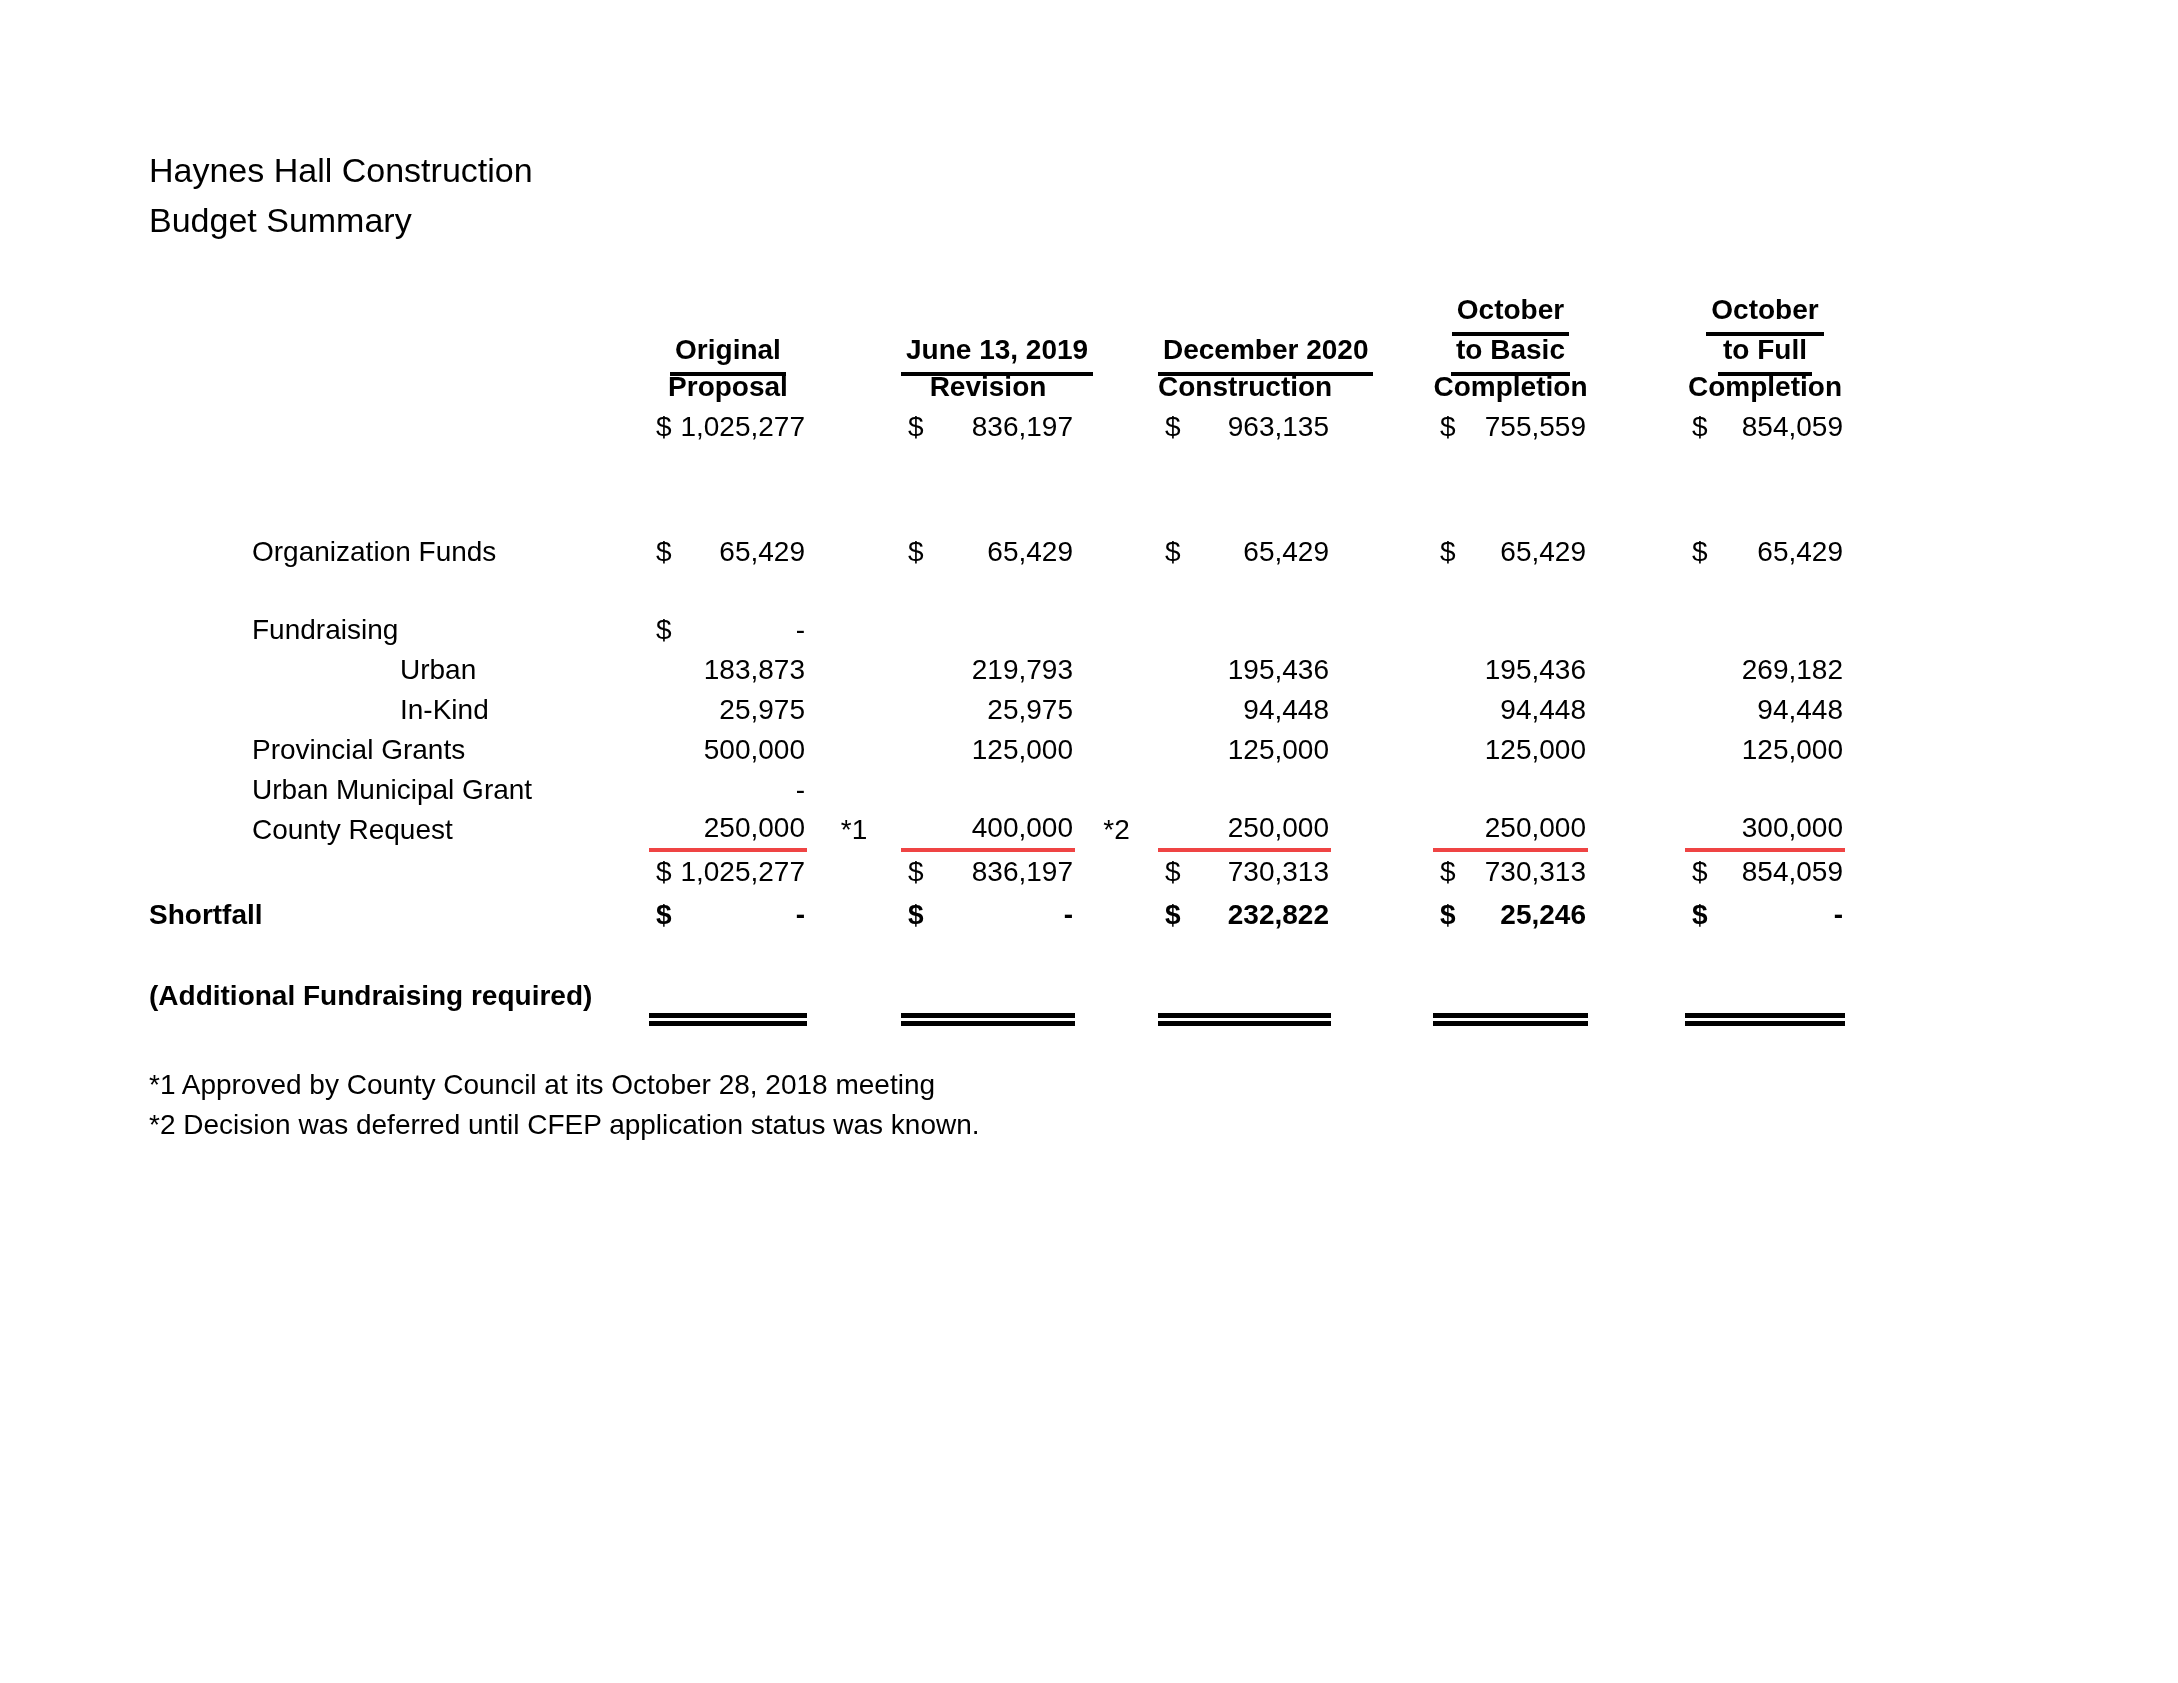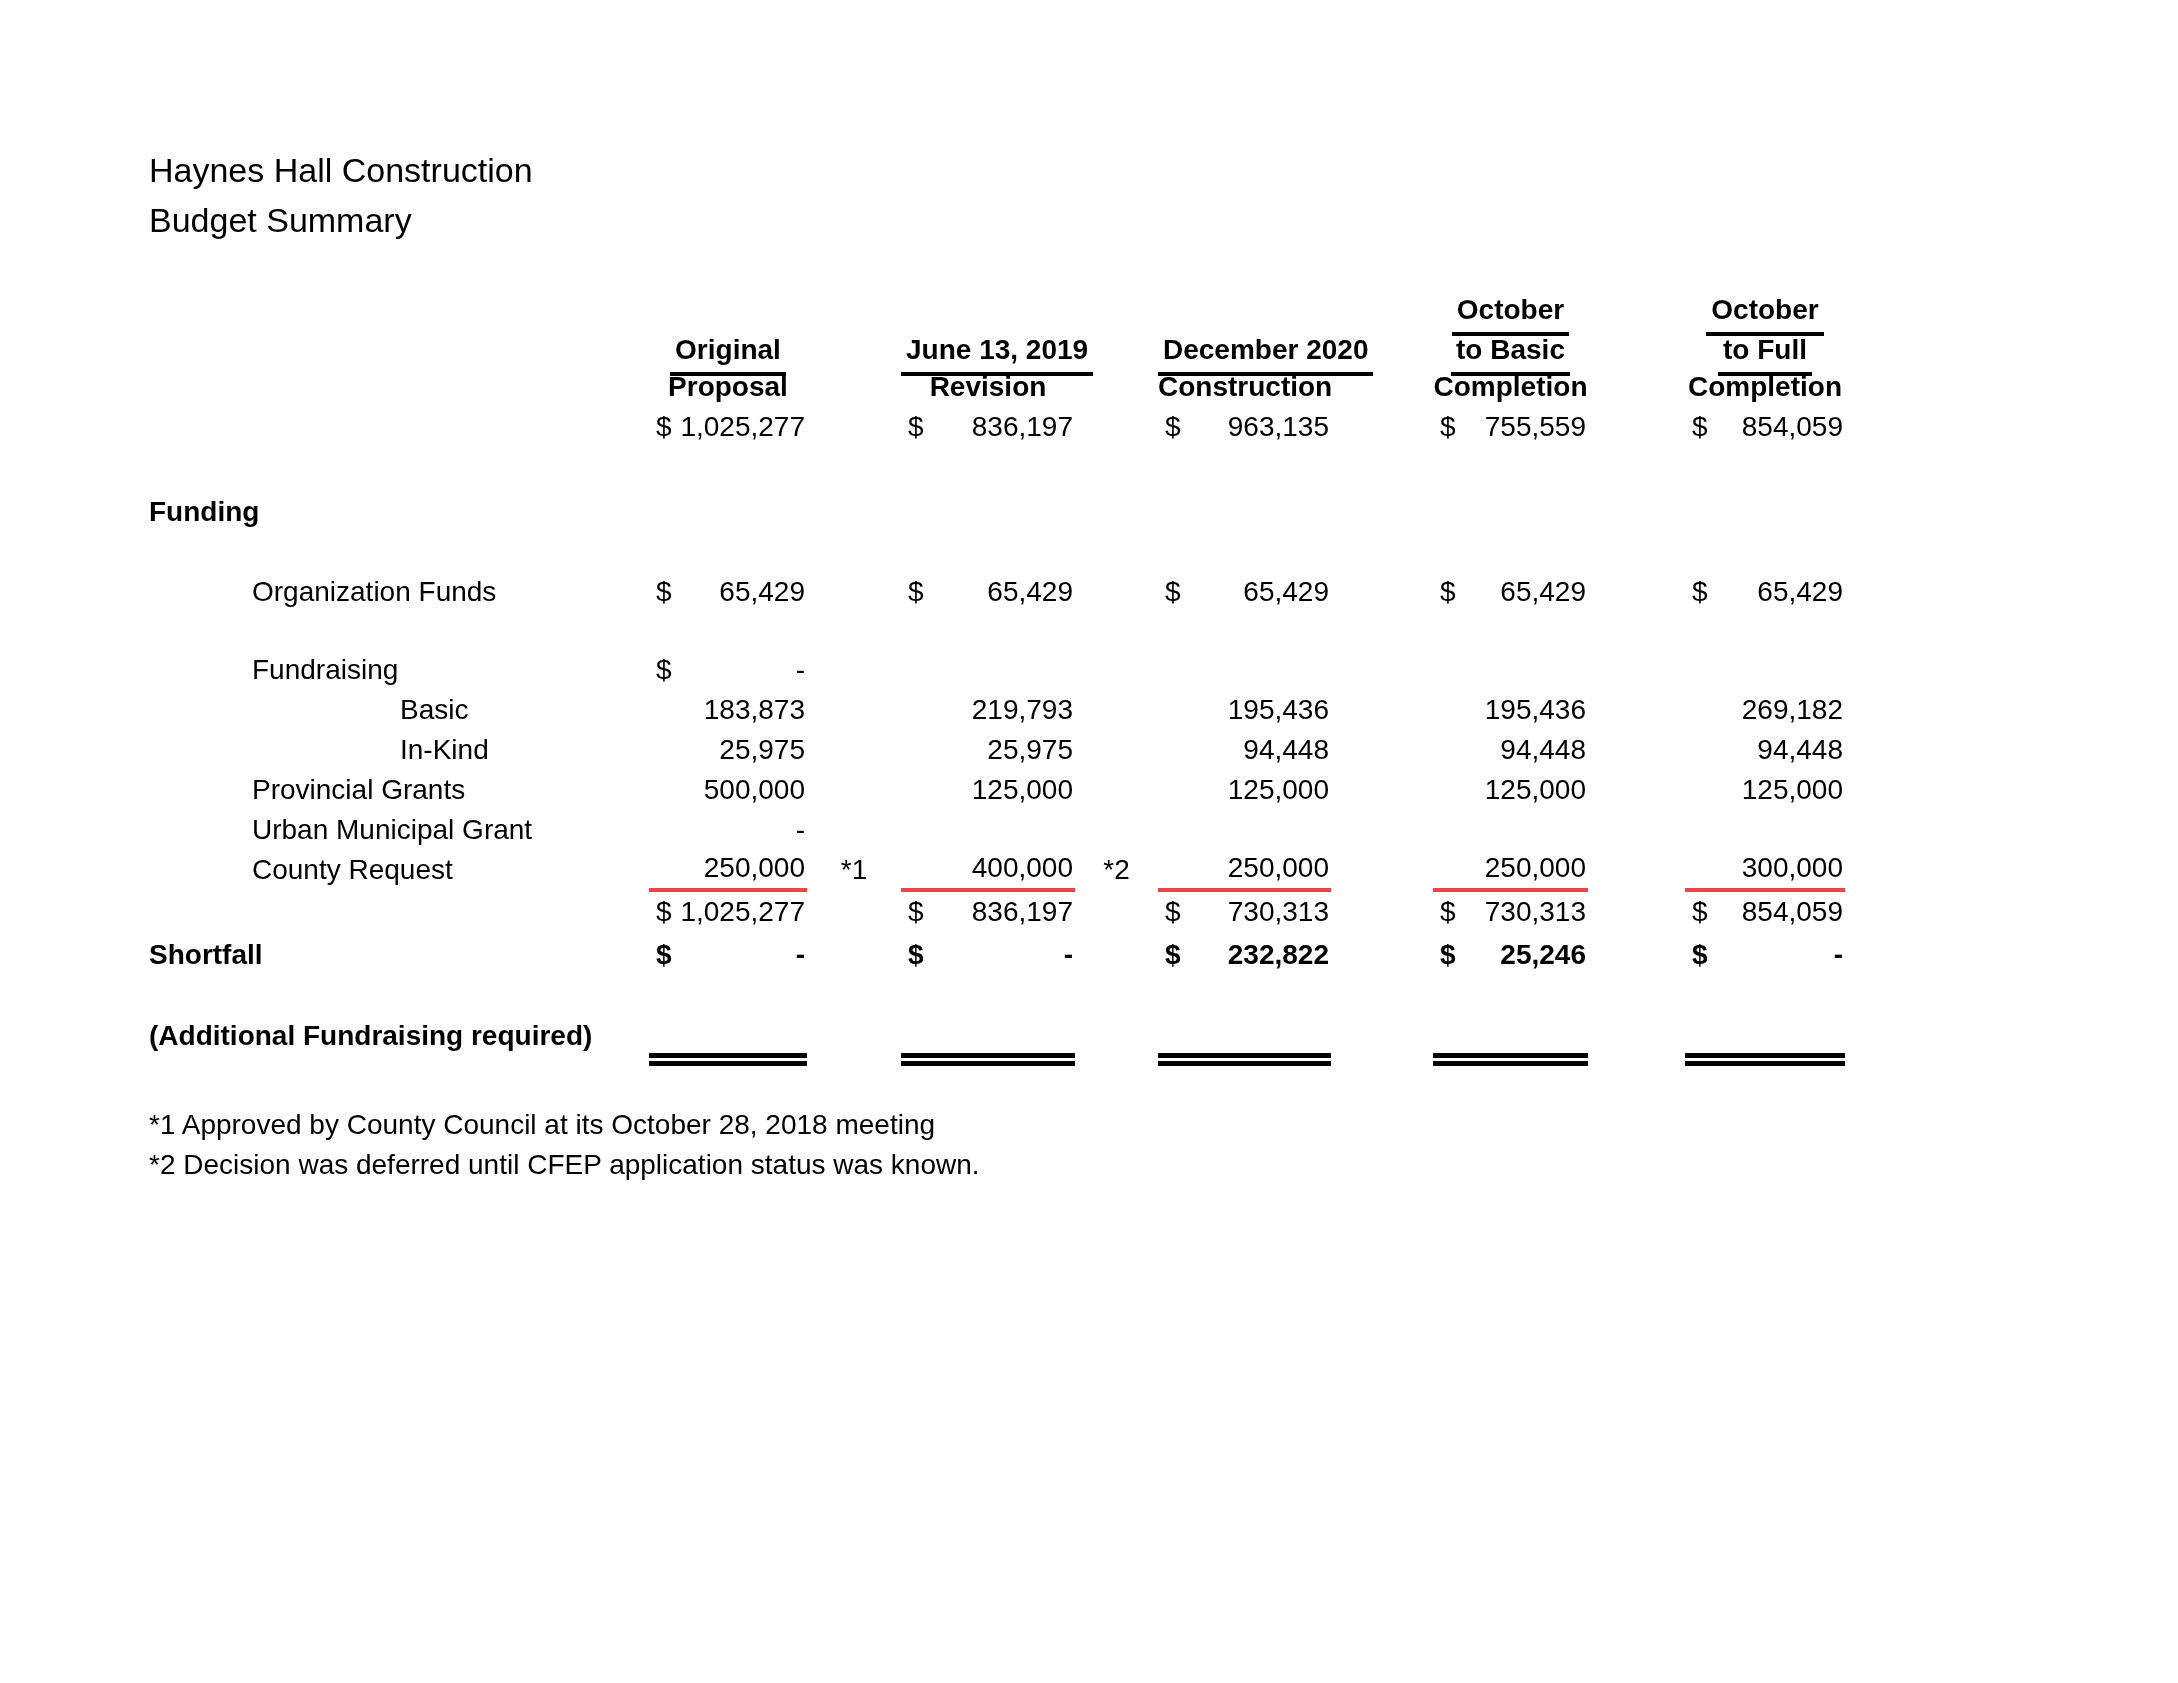--- a/index.html
+++ b/index.html
@@ -82,23 +82,20 @@
         <span>755,559</span>
       </div>
     <div class="money c5">
         <span>$</span>
         <span>854,059</span>
       </div>
   </div>
 
   <div class="sp" style="height:45px"></div>
 
-  <div class="r">
-    <div class="lbl b">Funding</div>
-  </div>
 
   <div class="sp" style="height:40px"></div>
 
   <div class="r">
     <div class="lbl ind1">Organization Funds</div>
     <div class="money c1">
         <span>$</span>
         <span>65,429</span>
       </div>
     <div class="money c2">
@@ -123,21 +120,21 @@
 
   <div class="r">
     <div class="lbl ind1">Fundraising</div>
     <div class="money c1">
         <span>$</span>
         <span>-</span>
       </div>
   </div>
 
   <div class="r">
-    <div class="lbl ind2">Basic</div>
+    <div class="lbl ind2">Urban</div>
     <div class="money c1">
         <span></span>
         <span>183,873</span>
       </div>
     <div class="money c2">
         <span></span>
         <span>219,793</span>
       </div>
     <div class="money c3">
         <span></span>

